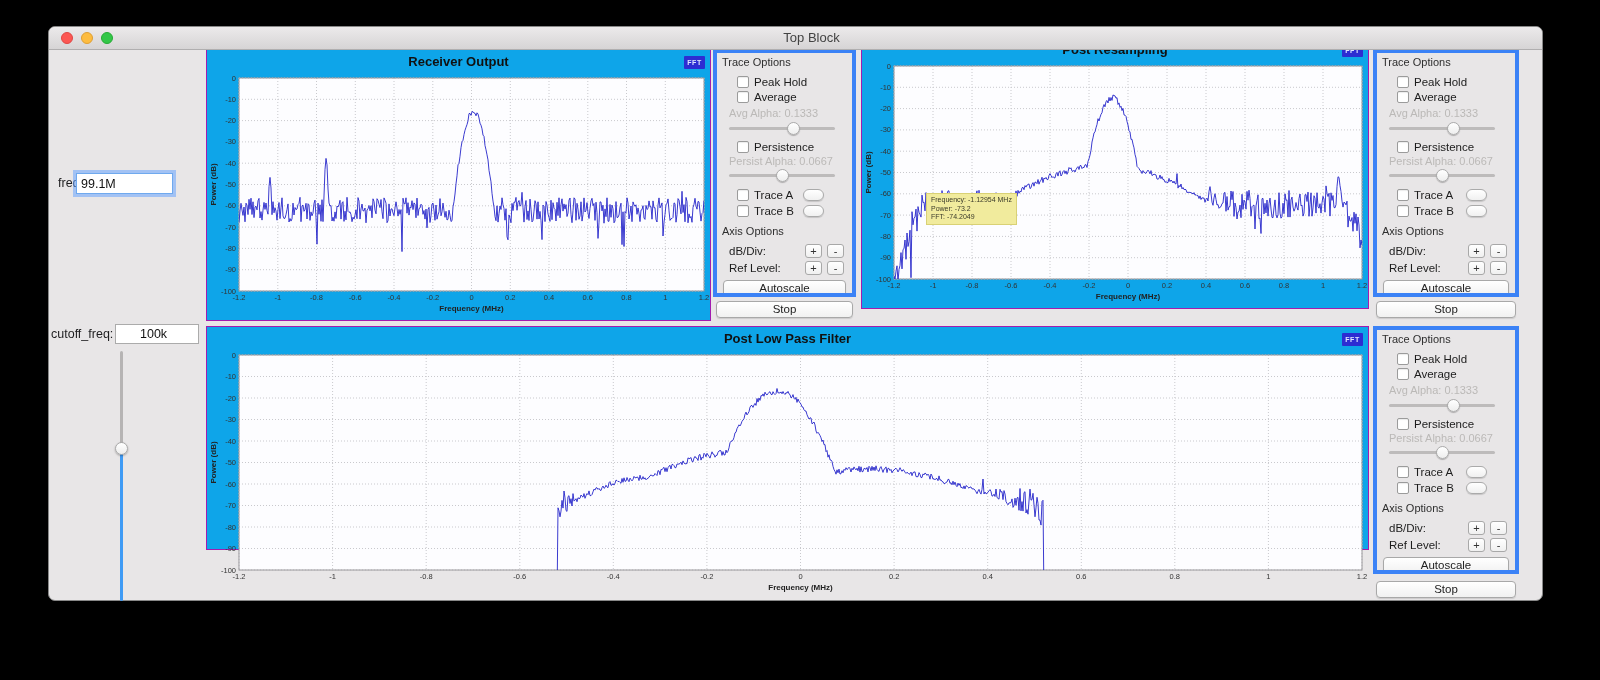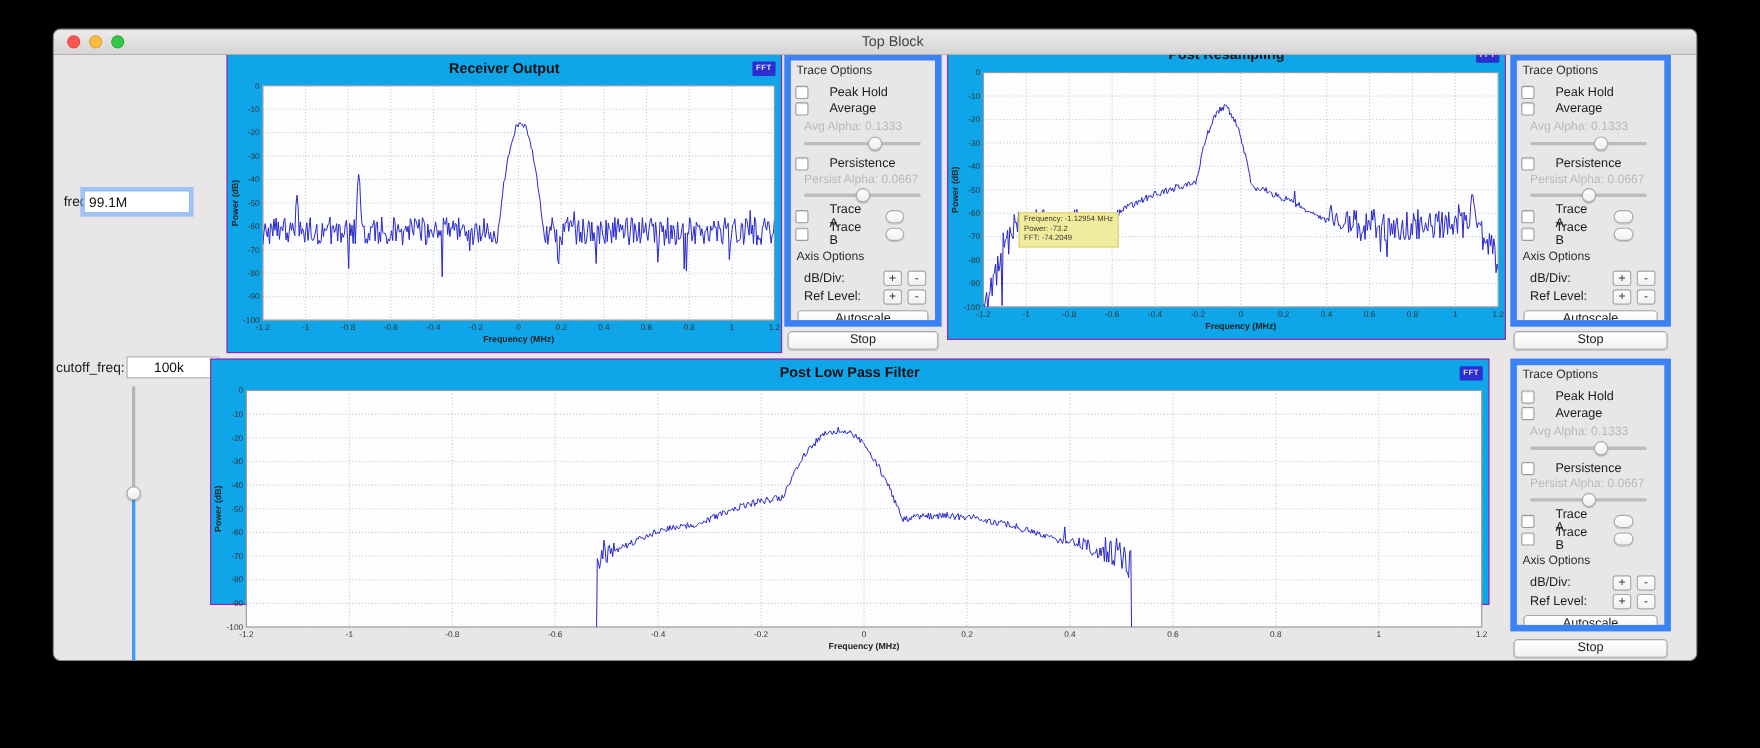--- a/index.html
+++ b/index.html
@@ -14,23 +14,23 @@
   .tl.green{left:52px;background:#33c748;border:1px solid #27aa35;}
   .wtitle{position:absolute;left:0;right:0;top:3px;text-align:center;font-size:13px;color:#434343;margin-left:32px;}
   .plot-panel{position:absolute;background:#0ea5e9;border:1px solid #a21caf;box-sizing:border-box;padding-left:16px;}
   .chart-title{position:absolute;top:4px;left:0;right:0;text-align:center;font-size:13px;font-weight:bold;color:#111;z-index:3;}
   .fft-badge{position:absolute;top:6px;right:5px;width:21px;height:13px;background:#2d2dd2;color:#dfe6ff;
     font-size:7px;font-weight:bold;text-align:center;line-height:13px;letter-spacing:.5px;border-radius:1px;z-index:3;}
   .chart-mount{position:absolute;inset:0;}
   .fft-tooltip{position:absolute;background:#f1eb9d;border:1px solid #d9d175;color:#3a3a2a;
     font-size:7px;line-height:8.5px;padding:2px 4px;white-space:nowrap;z-index:6;}
   .trace-panel{position:absolute;font-size:11.5px;color:#1c1c1c;}
-  .options-box{position:absolute;left:0;right:0;top:0;height:248px;border:6px solid #3b82f6;box-sizing:border-box;overflow:hidden;}
+  .options-box{position:absolute;left:0;right:0;top:0;height:248px;border:4px solid #3b82f6;box-sizing:border-box;overflow:hidden;}
   .opt-header{margin:3px 0 0 5px;font-size:11px;color:#2e2e2e;height:13px;}
-  .cb-row{display:flex;align-items:center;gap:19px;margin-left:4px;height:13px;}
+  .cb-row{display:flex;align-items:center;gap:5px;margin-left:20px;height:13px;text-align:center;}
   .cb{width:12px;height:12px;background:#fff;border:1px solid #9b9b9b;border-radius:2px;box-sizing:border-box;flex:0 0 auto;box-shadow:inset 0 1px 1px rgba(0,0,0,.08);}
   .faint{margin-left:12px;font-size:11px;color:#bbb9b7;height:11px;}
   .hslider{position:relative;margin-left:12px;width:106px;height:14px;}
   .hslider .groove{position:absolute;left:0;right:0;top:5px;height:3px;background:#bdbbbb;border-radius:2px;}
   .hslider .thumb{position:absolute;top:0;left:calc(var(--pos)*(100% - 13px));width:13px;height:13px;border-radius:50%;
     background:linear-gradient(#ffffff,#eeeeee);border:1px solid #ababab;box-sizing:border-box;box-shadow:0 1px 1px rgba(0,0,0,.25);}
   .pill-btn{margin-left:auto;margin-right:28px;width:21px;height:12px;border-radius:6px;
     background:linear-gradient(#ffffff,#f0f0f0);border:1px solid #aaa;box-sizing:border-box;box-shadow:0 1px 1px rgba(0,0,0,.15);}
   .axis-row{display:flex;align-items:center;margin:0 8px 0 12px;height:15px;}
   .sq-btn{width:17px;height:14px;border-radius:3px;background:linear-gradient(#ffffff,#f0f0f0);
@@ -307,21 +307,21 @@
           <span>Ref Level:</span>
           <span class="spacer"></span>
           <span class="sq-btn">+</span>
           <span class="sq-btn">-</span>
         </div>
       <div class="wide-btn">Autoscale</div>
     </div>
     <div class="wide-btn stop-btn">Stop</div>
   </div>
 
-  <div class="plot-panel" style="left:142px;top:299px;width:1163px;height:224px;">
+  <div class="plot-panel" style="left:157px;top:299px;width:1163px;height:224px;">
     <div class="chart-title">Post Low Pass Filter</div>
     <div class="fft-badge">FFT</div>
     <div class="chart-mount"><svg width="1161" height="273" xmlns="http://www.w3.org/2000/svg" font-family="Liberation Sans, sans-serif">
           <defs>
             <clipPath id="clip2">
               <rect x="32" y="28" width="1123" height="215"></rect>
             </clipPath>
           </defs>
           <rect x="32" y="28" width="1123" height="215" fill="#fdfdff" stroke="none"></rect>
           <line x1="32.0" y1="28" x2="32.0" y2="243" stroke="#c9c9cd" stroke-width="1" stroke-dasharray="1 2"></line>

